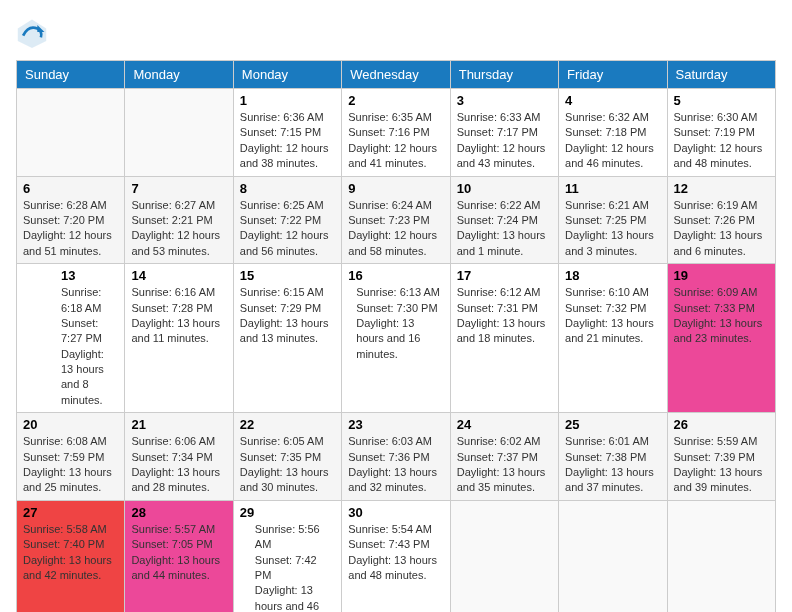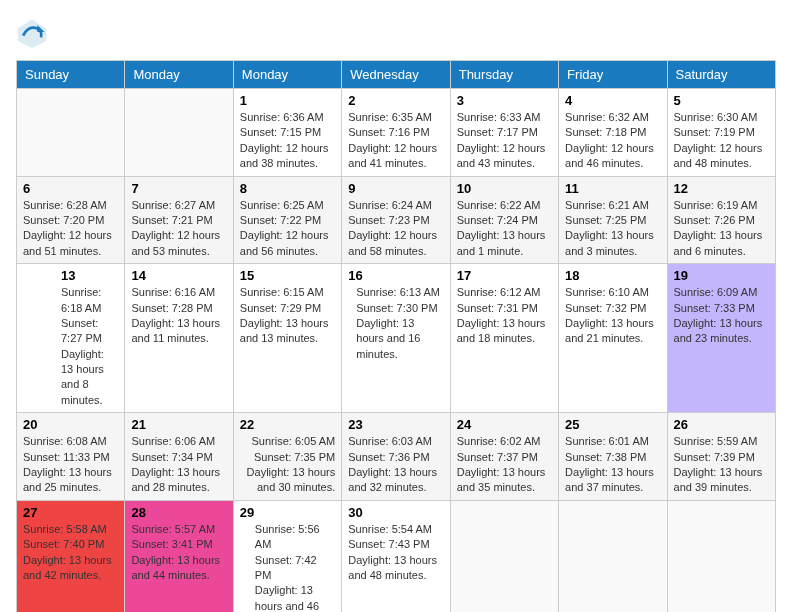--- a/index.html
+++ b/index.html
@@ -168,21 +168,21 @@
       <tr>
         <td style="background-color: rgb(245, 245, 245);">
           <span class="day-number">6</span>
           <div class="day-info" style="white-space: pre-line;">Sunrise: 6:28 AM
 Sunset: 7:20 PM
 Daylight: 12 hours and 51 minutes.</div>
         </td>
         <td style="background-color: rgb(245, 245, 245);">
           <span class="day-number">7</span>
           <div class="day-info" style="white-space: pre-line;">Sunrise: 6:27 AM
-Sunset: 7:21 PM
+Sunset: 2:21 PM
 Daylight: 12 hours and 53 minutes.</div>
         </td>
         <td style="background-color: rgb(245, 245, 245);">
           <span class="day-number">8</span>
           <div class="day-info" style="white-space: pre-line;">Sunrise: 6:25 AM
 Sunset: 7:22 PM
 Daylight: 12 hours and 56 minutes.</div>
         </td>
         <td style="background-color: rgb(245, 245, 245);">
           <span class="day-number">9</span>
@@ -239,43 +239,43 @@
           <div class="day-info" style="white-space: pre-line;">Sunrise: 6:12 AM
 Sunset: 7:31 PM
 Daylight: 13 hours and 18 minutes.</div>
         </td>
         <td style="background-color: rgb(255, 255, 255); margin-top: 40px;">
           <span class="day-number">18</span>
           <div class="day-info" style="white-space: pre-line;">Sunrise: 6:10 AM
 Sunset: 7:32 PM
 Daylight: 13 hours and 21 minutes.</div>
         </td>
-        <td style="background-color: #c4b5fd; margin-top: 10px;">
+        <td style="background-color: #ec4899; margin-top: 10px;">
           <span class="day-number">19</span>
           <div class="day-info" style="white-space: pre-line;">Sunrise: 6:09 AM
 Sunset: 7:33 PM
 Daylight: 13 hours and 23 minutes.</div>
         </td>
       </tr>
       <tr>
         <td style="background-color: rgb(245, 245, 245);">
           <span class="day-number">20</span>
           <div class="day-info" style="white-space: pre-line;">Sunrise: 6:08 AM
-Sunset: 11:33 PM
+Sunset: 7:59 PM
 Daylight: 13 hours and 25 minutes.</div>
         </td>
         <td style="background-color: rgb(245, 245, 245);">
           <span class="day-number">21</span>
           <div class="day-info" style="white-space: pre-line;">Sunrise: 6:06 AM
 Sunset: 7:34 PM
 Daylight: 13 hours and 28 minutes.</div>
         </td>
         <td style="background-color: rgb(245, 245, 245);">
           <span class="day-number">22</span>
-          <div class="day-info" style="white-space: pre-line; text-align: right;">Sunrise: 6:05 AM
+          <div class="day-info" style="white-space: pre-line;">Sunrise: 6:05 AM
 Sunset: 7:35 PM
 Daylight: 13 hours and 30 minutes.</div>
         </td>
         <td style="background-color: rgb(245, 245, 245);">
           <span class="day-number">23</span>
           <div class="day-info" style="white-space: pre-line;">Sunrise: 6:03 AM
 Sunset: 7:36 PM
 Daylight: 13 hours and 32 minutes.</div>
         </td>
         <td style="background-color: rgb(245, 245, 245);">
@@ -300,21 +300,21 @@
       <tr>
         <td style="background-color: #ef4444;">
           <span class="day-number">27</span>
           <div class="day-info" style="white-space: pre-line;">Sunrise: 5:58 AM
 Sunset: 7:40 PM
 Daylight: 13 hours and 42 minutes.</div>
         </td>
         <td style="background-color: #ec4899;">
           <span class="day-number">28</span>
           <div class="day-info" style="white-space: pre-line;">Sunrise: 5:57 AM
-Sunset: 3:41 PM
+Sunset: 7:05 PM
 Daylight: 13 hours and 44 minutes.</div>
         </td>
         <td style="background-color: rgb(255, 255, 255);">
           <span class="day-number">29</span>
           <div class="day-info" style="white-space: pre-line; margin-left: 15px;">Sunrise: 5:56 AM
 Sunset: 7:42 PM
 Daylight: 13 hours and 46 minutes.</div>
         </td>
         <td style="background-color: rgb(255, 255, 255);">
           <span class="day-number">30</span>

